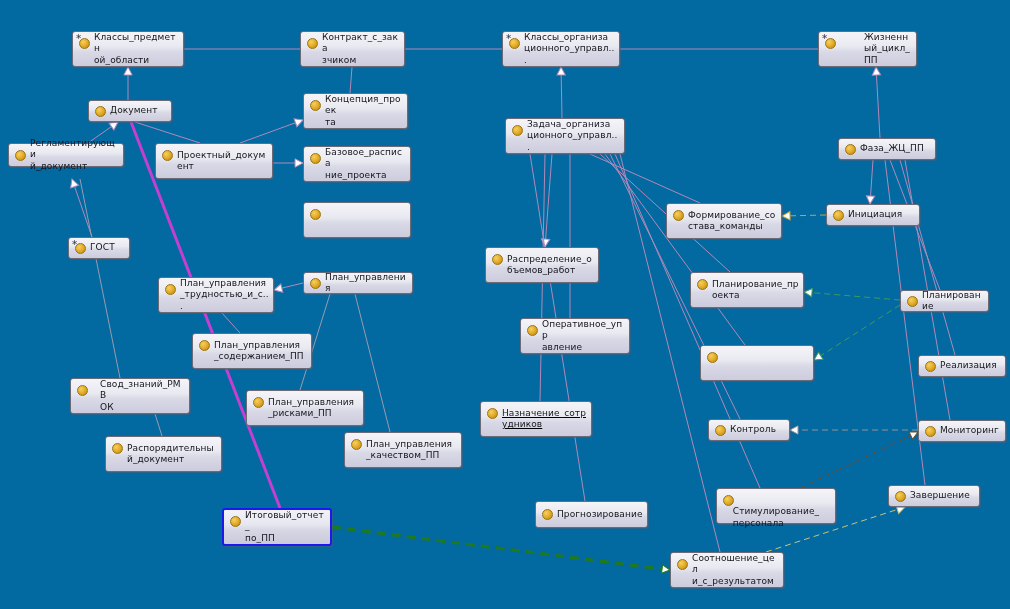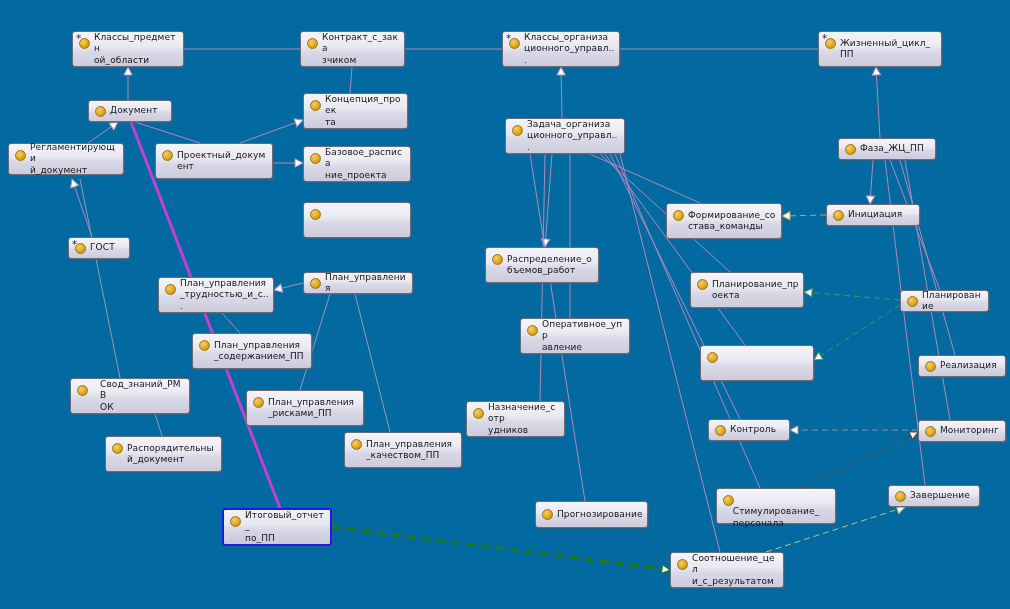--- a/index.html
+++ b/index.html
@@ -149,21 +149,21 @@
         <span class="bullet"></span>
         <span class="label">Контракт_с_зака
 зчиком</span>
       </div>
       <div class="node" style="left: 502px; top: 31px; width: 118px; height: 36px; position: absolute;">
         <span class="astk"></span>
         <span class="bullet"></span>
         <span class="label">Классы_организа
 ционного_управл...</span>
       </div>
-      <div class="node" style="left: 818px; top: 31px; width: 124px; height: 36px; position: absolute;">
+      <div class="node" style="left: 818px; top: 31px; width: 99px; height: 36px; position: absolute; gap: 24px;">
         <span class="astk"></span>
         <span class="bullet"></span>
         <span class="label">Жизненный_цикл_
 ПП</span>
       </div>
       <div class="node single" style="left: 88px; top: 100px; width: 84px; height: 22px; position: absolute;">
         <span class="bullet"></span>
         <span class="label">Документ</span>
       </div>
       <div class="node" style="left: 303px; top: 93px; width: 105px; height: 36px; position: absolute;">
@@ -173,21 +173,21 @@
       </div>
       <div class="node" style="left: 505px; top: 118px; width: 120px; height: 36px; position: absolute;">
         <span class="bullet"></span>
         <span class="label">Задача_организа
 ционного_управл...</span>
       </div>
       <div class="node single" style="left: 838px; top: 138px; width: 98px; height: 22px; position: absolute;">
         <span class="bullet"></span>
         <span class="label">Фаза_ЖЦ_ПП</span>
       </div>
-      <div class="node" style="left: 8px; top: 143px; width: 116px; height: 32px; position: absolute;">
+      <div class="node" style="left: 8px; top: 143px; width: 116px; height: 24px; position: absolute;">
         <span class="bullet"></span>
         <span class="label">Регламентирующи
 й_документ</span>
       </div>
       <div class="node" style="left: 155px; top: 143px; width: 118px; height: 36px; position: absolute;">
         <span class="bullet"></span>
         <span class="label">Проектный_докум
 ент</span>
       </div>
       <div class="node" style="left: 303px; top: 146px; width: 108px; height: 36px; position: absolute;">
@@ -255,21 +255,21 @@
       <div class="node" style="left: 70px; top: 378px; width: 120px; height: 36px; position: absolute; gap: 8px;">
         <span class="bullet"></span>
         <span class="label">Свод_знаний_PMB
 ОК</span>
       </div>
       <div class="node" style="left: 246px; top: 390px; width: 118px; height: 36px; position: absolute;">
         <span class="bullet"></span>
         <span class="label">План_управления
 _рисками_ПП</span>
       </div>
-      <div class="node" style="left: 466px; top: 401px; width: 99px; height: 36px; position: absolute;">
+      <div class="node" style="left: 480px; top: 401px; width: 112px; height: 36px; position: absolute; text-decoration: underline;">
         <span class="bullet"></span>
         <span class="label">Назначение_сотр
 удников</span>
       </div>
       <div class="node single" style="left: 708px; top: 419px; width: 82px; height: 22px; position: absolute;">
         <span class="bullet"></span>
         <span class="label">Контроль</span>
       </div>
       <div class="node single" style="left: 918px; top: 420px; width: 88px; height: 22px; position: absolute;">
         <span class="bullet"></span>

